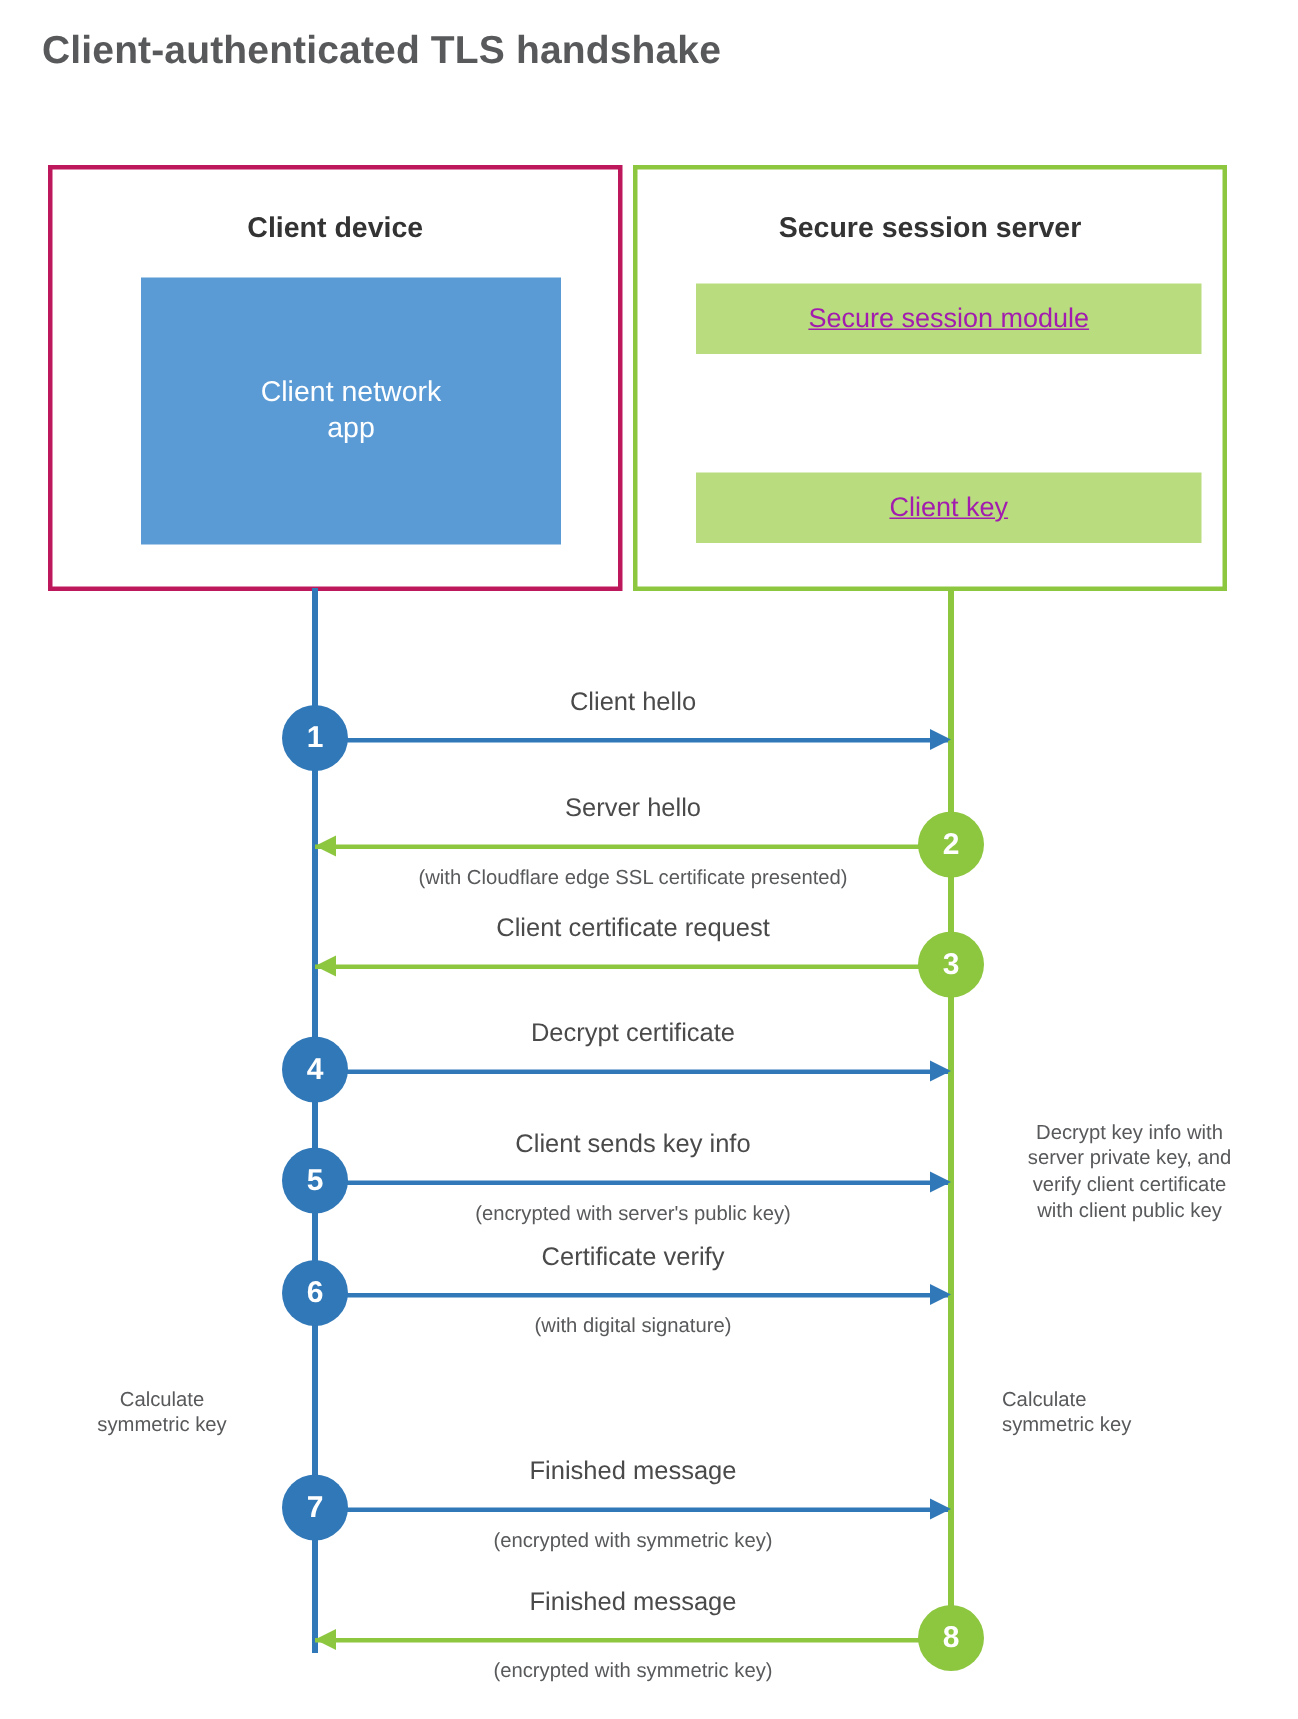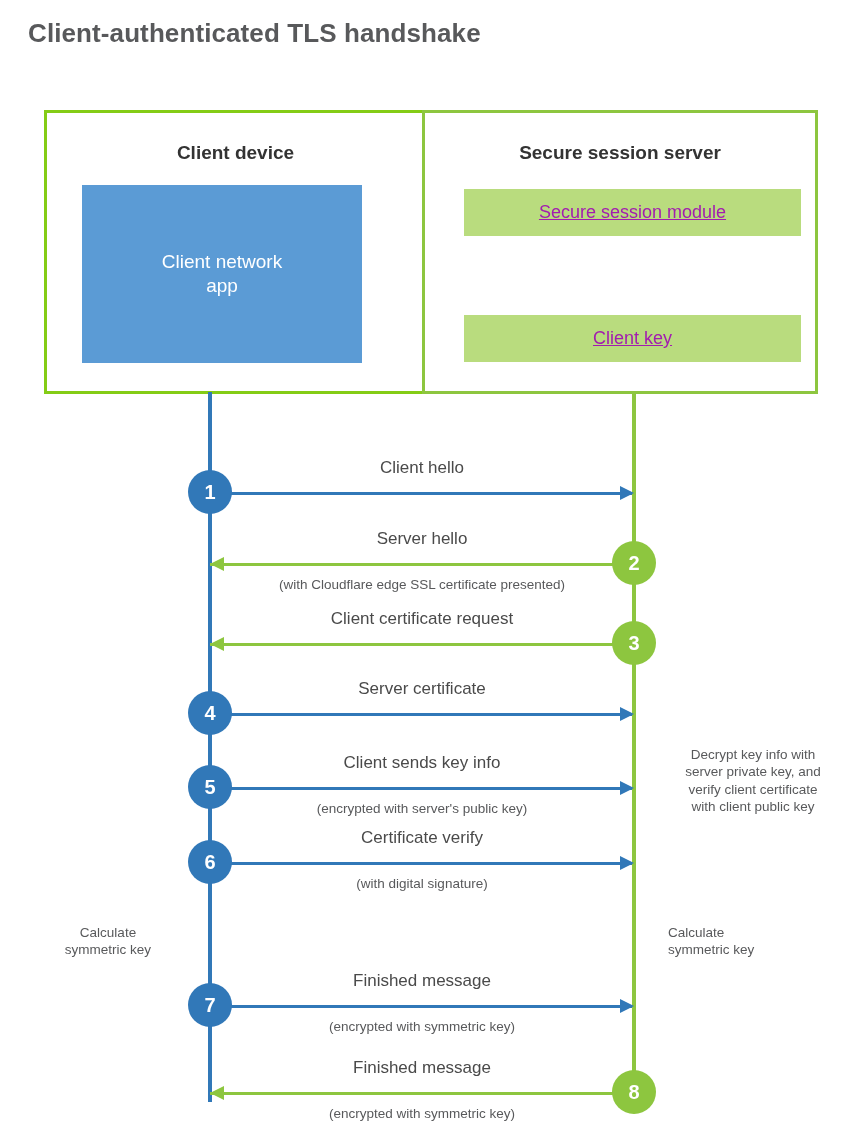--- a/index.html
+++ b/index.html
@@ -33,25 +33,25 @@
     text-align: center;
   }
 
   
   .entity-box {
     position: absolute;
     background: #ffffff;
     box-sizing: border-box;
   }
   #client-box {
-    left: 44px;
+    left: 32px;
     top: 110px;
     width: 383px;
     height: 284px;
-    border: 3px solid #84cc16;
+    border: 3px solid #be185d;
   }
   #server-box {
     left: 422px;
     top: 110px;
     width: 396px;
     height: 284px;
     border: 3px solid #8dc63f;
   }
   .entity-title {
     position: absolute;
@@ -223,21 +223,21 @@
 </style>
 </head>
 <body>
 
 <div id="stage">
 
   <div id="title">Client-authenticated TLS handshake</div>
 
   <div class="entity-box" id="client-box">
     <div class="entity-title">Client device</div>
-    <div id="client-app" style="white-space: pre-line;">Client network
+    <div id="client-app" style="white-space: pre-line; margin-left: 24px;">Client network
 app</div>
   </div>
 
   <div class="entity-box" id="server-box">
     <div class="entity-title">Secure session server</div>
     <div class="server-bar" id="server-bar-0">Secure session module</div>
     <div class="server-bar" id="server-bar-2">Client key</div>
   </div>
 
   <div class="lifeline" id="client-lifeline"></div>
@@ -259,21 +259,21 @@
   </div>
 
   <div class="msg dir-left c-green" style="top:643px">
     <div class="msg-label">Client certificate request</div>
     <div class="arrow-line"></div>
     <div class="arrow-head"></div>
     <div class="step-circle on-server">3</div>
   </div>
 
   <div class="msg dir-right c-blue" style="top:713px">
-    <div class="msg-label">Server certificate</div>
+    <div class="msg-label">Decrypt certificate</div>
     <div class="arrow-line"></div>
     <div class="arrow-head"></div>
     <div class="step-circle on-client">4</div>
   </div>
 
   <div class="msg dir-right c-blue" style="top:787px">
     <div class="msg-label">Client sends key info</div>
     <div class="arrow-line"></div>
     <div class="arrow-head"></div>
     <div class="msg-sublabel">(encrypted with server's public key)</div>

